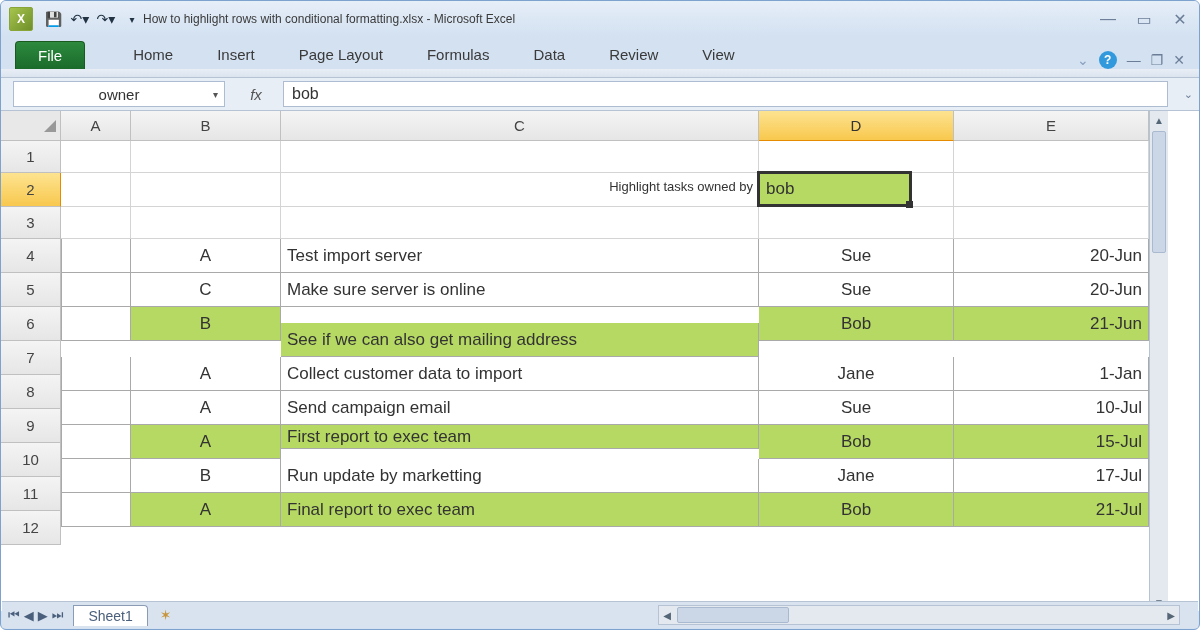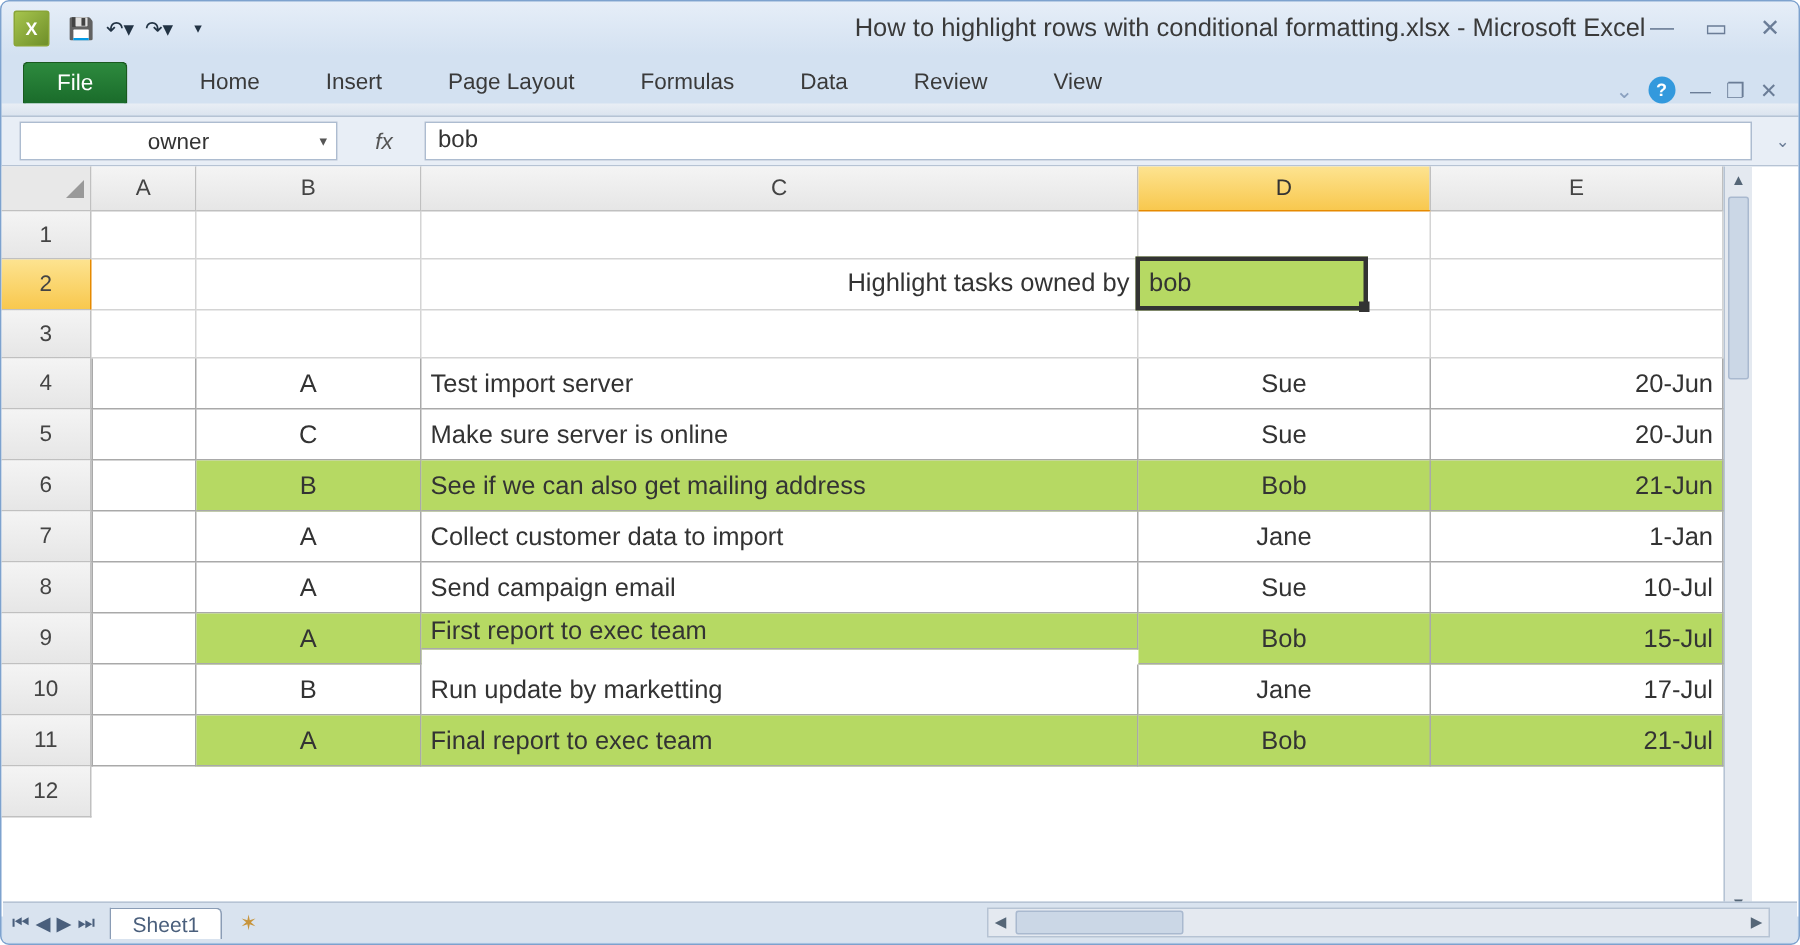--- a/index.html
+++ b/index.html
@@ -1,21 +1,21 @@
 <!DOCTYPE html>
 <html><head>
 <meta charset="utf-8">
 <style>
 html,body{margin:0;padding:0;font-family:"Segoe UI",Tahoma,sans-serif;font-size:14px;color:#333;background:#fff;}
 .window{width:1200px;height:630px;box-sizing:border-box;border:1px solid #7da2ce;border-radius:6px;background:#d3e1f1;position:relative;overflow:hidden;}
 .titlebar{height:36px;display:flex;align-items:center;padding:0 8px;background:linear-gradient(#e6eef8,#d3e1f1);}
 .app-icon{width:22px;height:22px;border:1px solid #8aa537;background:linear-gradient(135deg,#a6c44d,#6f8f2a);border-radius:2px;margin-right:6px;display:flex;align-items:center;justify-content:center;color:#fff;font-weight:bold;font-size:12px;}
 .qat{display:flex;align-items:center;gap:4px;margin-left:4px;}
 .qat .btn{width:22px;height:22px;display:flex;align-items:center;justify-content:center;color:#234;border-radius:2px;}
-.titlebar .title{flex:1;text-align:right;font-size:17px;color:#3a3a3a;}
+.titlebar .title{flex:1;text-align:left;font-size:12px;color:#3a3a3a;}
 .win-btns{display:flex;gap:14px;color:#6b7d97;}
 .win-btns span{width:22px;height:20px;display:flex;align-items:center;justify-content:center;font-size:16px;}
 .ribbon-tabs{display:flex;align-items:flex-end;height:32px;padding:0 14px;background:#d3e1f1;}
 .file-tab{background:linear-gradient(#2d8a3e,#1a6b2a);color:#fff;padding:5px 22px;border-radius:4px 4px 0 0;font-size:15px;margin-right:26px;border:1px solid #1a5a1f;border-bottom:none;}
 .tab{padding:6px 22px;font-size:15px;color:#3a3a3a;}
 .ribbon-right{margin-left:auto;display:flex;align-items:center;gap:10px;color:#6b7d97;}
 .help-badge{width:18px;height:18px;border-radius:50%;background:#3399dd;color:#fff;display:flex;align-items:center;justify-content:center;font-size:12px;font-weight:bold;}
 .ribbon-body{height:8px;background:linear-gradient(#e9eef5,#dbe4ef);border-bottom:1px solid #b6c3d4;}
 .formula-bar{display:flex;align-items:center;background:#e8eef6;border-bottom:1px solid #b6c3d4;height:32px;}
 .name-box{width:210px;height:24px;margin:0 4px 0 12px;background:#fff;border:1px solid #adbcd0;display:flex;align-items:center;justify-content:center;font-size:15px;position:relative;}
@@ -42,21 +42,21 @@
 .hl{background:#b6d963;}
 .tbl .cell{border-right:1px solid #a9a9a9;border-bottom:1px solid #a9a9a9;}
 .tbl-top .cell{border-top:1px solid #a9a9a9;}
 .tbl .cell:first-child{border-left:1px solid #a9a9a9;}
 .active-cell{position:absolute;border:3px solid #333;box-sizing:border-box;background:#b6d963;padding:0 6px;display:flex;align-items:center;font-size:17px;}
 .fill-handle{position:absolute;width:7px;height:7px;background:#333;right:-4px;bottom:-4px;}
 .vscroll{width:18px;background:#e4e9f0;border-left:1px solid #b6c3d4;display:flex;flex-direction:column;}
 .vscroll .arrow{height:18px;display:flex;align-items:center;justify-content:center;font-size:10px;color:#567;}
 .vscroll .track{flex:1;position:relative;}
 .vscroll .thumb{position:absolute;left:2px;right:2px;top:2px;height:120px;background:#cbd7e6;border:1px solid #a9b9cf;border-radius:2px;}
-.overflow-text{position:absolute;font-size:17px;color:#333;white-space:nowrap;}
+.overflow-text{position:absolute;font-size:13px;color:#333;white-space:nowrap;}
 .statusbar{position:absolute;left:1px;right:1px;bottom:1px;height:26px;background:#d9e3ef;border-top:1px solid #b6c3d4;display:flex;align-items:center;font-size:13px;}
 .sheet-nav{display:flex;align-items:center;padding:0 6px;gap:4px;color:#4a5f7c;}
 .sheet-tab{background:#fff;border:1px solid #8a9cb5;border-bottom:none;padding:2px 14px;border-radius:0 4px 0 0;margin-left:6px;font-size:14px;}
 .new-sheet{margin-left:8px;color:#c7943b;font-size:14px;}
 .hscroll-spacer{flex:1;}
 .hscroll{width:520px;height:18px;background:#e4e9f0;border:1px solid #b6c3d4;display:flex;align-items:center;margin-right:18px;}
 .hscroll .arrow{width:16px;text-align:center;font-size:10px;color:#567;}
 .hscroll .track{flex:1;position:relative;height:100%;}
 .hscroll .thumb{position:absolute;top:1px;bottom:1px;left:2px;width:110px;background:#cbd7e6;border:1px solid #a9b9cf;border-radius:2px;}
 </style>
@@ -177,21 +177,21 @@
             <div class="g-row tbl">
               <div class="cell " style="width: 70px; height: 34px;"></div>
               <div class="cell td-center" style="width: 150px; height: 34px;">C</div>
               <div class="cell " style="width: 478px; height: 34px;">Make sure server is online</div>
               <div class="cell td-center" style="width: 195px; height: 34px;">Sue</div>
               <div class="cell td-right" style="width: 195px; height: 34px;">20-Jun</div>
             </div>
             <div class="g-row tbl">
               <div class="cell " style="width: 70px; height: 34px;"></div>
               <div class="cell td-center hl" style="width: 150px; height: 34px;">B</div>
-              <div class="cell  hl" style="width: 478px; height: 34px;">See if we can also get mailing address</div>
+              <div class="cell  hl" style="width: 478px; height: 34px; margin-top: 16px;">See if we can also get mailing address</div>
               <div class="cell td-center hl" style="width: 195px; height: 34px;">Bob</div>
               <div class="cell td-right hl" style="width: 195px; height: 34px;">21-Jun</div>
             </div>
             <div class="g-row tbl">
               <div class="cell " style="width: 70px; height: 34px;"></div>
               <div class="cell td-center" style="width: 150px; height: 34px;">A</div>
               <div class="cell " style="width: 478px; height: 34px;">Collect customer data to import</div>
               <div class="cell td-center" style="width: 195px; height: 34px;">Jane</div>
               <div class="cell td-right" style="width: 195px; height: 34px;">1-Jan</div>
             </div>

